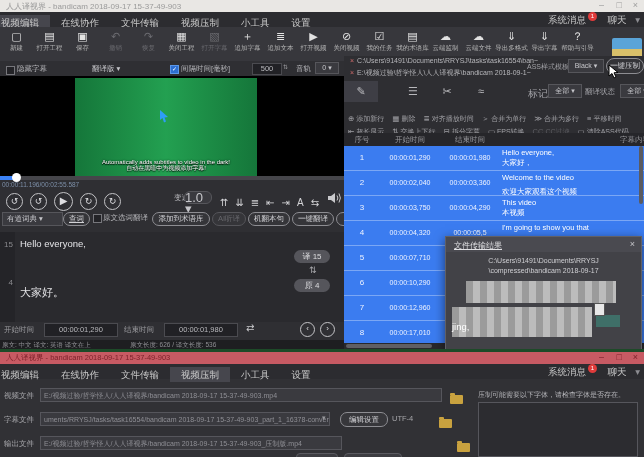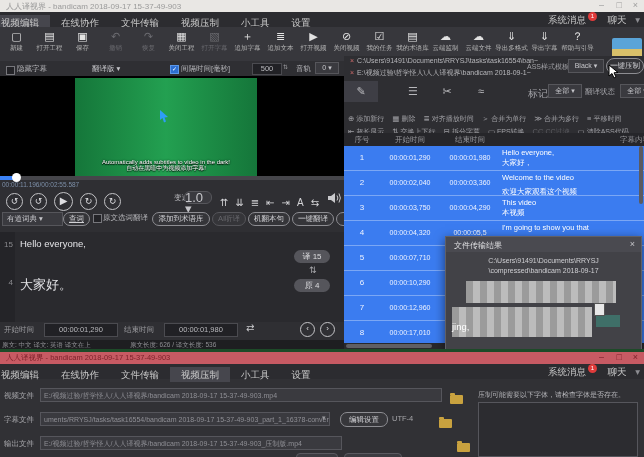--- a/index.html
+++ b/index.html
@@ -135,21 +135,21 @@
     <span class="pill dim abs" style="left:212px;top:151px;width:32px;font-size:7.5px;line-height:12px;">AI听译</span>
     <span class="pill abs" style="left:248px;top:151px;width:40px;font-size:7.5px;line-height:12px;">机翻本句</span>
     <span class="pill abs" style="left:292px;top:151px;width:40px;font-size:7.5px;line-height:12px;">一键翻译</span>
     <span class="pill abs" style="left:336px;top:151px;width:30px;font-size:7.5px;line-height:12px;">提交</span>
 
     <div class="abs" style="left:0;top:171px;width:344px;height:90px;background:#2a2a2e;">
       <div class="abs" style="left:0;top:0;width:15px;height:90px;background:#242428;"></div>
       <span class="abs" style="left:0;top:8px;width:13px;text-align:right;font-size:8px;color:#8a8a8e;">15</span>
       <span class="abs nw" style="left:20px;top:6px;font-size:9.5px;color:#e3e3e6;">Hello everyone,</span>
       <span class="abs" style="left:0;top:46px;width:13px;text-align:right;font-size:8px;color:#8a8a8e;">4</span>
-      <span class="abs nw" style="left:20px;top:44px;font-size:13px;color:#e3e3e6;">大家好。</span>
+      <span class="abs nw" style="left:20px;top:53px;font-size:11px;color:#e3e3e6;">大家好。</span>
       <span class="ebadge abs" style="left:294px;top:18px;width:36px;height:13px;">译 15</span>
       <span class="abs" style="left:309px;top:33px;font-size:9px;color:#a8a8ac;">⇅</span>
       <span class="ebadge abs" style="left:294px;top:47px;width:36px;height:13px;">原 4</span>
     </div>
 
     <span class="abs nw" style="left:4px;top:264px;font-size:7.5px;color:#9a9a9e;">开始时间</span>
     <span class="ibox abs" style="left:44px;top:262px;width:72px;height:12px;font-size:7.5px;line-height:12px;text-align:center;">00:00:01,290</span>
     <span class="abs nw" style="left:124px;top:264px;font-size:7.5px;color:#9a9a9e;">结束时间</span>
     <span class="ibox abs" style="left:164px;top:262px;width:72px;height:12px;font-size:7.5px;line-height:12px;text-align:center;">00:00:01,980</span>
     <span class="abs" style="left:246px;top:261px;font-size:10px;color:#c9c9cc;">⇄</span>
@@ -242,21 +242,21 @@
       </div>
 
     <div class="abs" style="left:0;top:287px;width:300px;height:6px;background:#28282c;">
       <div class="abs" style="left:2px;top:1px;width:86px;height:4px;background:#5f5f64;border-radius:2px;"></div>
     </div>
     <div class="abs" style="left:295px;top:90px;width:4px;height:58px;background:#5a5a60;border-radius:2px;"></div>
   </div>
 
   <div class="popup">
     <div class="abs" style="left:0;top:0;width:195px;height:15px;background:#4a4a50;">
-      <span class="abs nw" style="left:8px;top:3px;font-size:8px;color:#e0e0e3;">文件传输结果</span>
+      <span class="abs nw" style="left:8px;top:3px;font-size:8px;color:#e0e0e3;text-decoration:underline;">文件传输结果</span>
       <span class="abs" style="right:6px;top:2px;font-size:9px;color:#c6c6ca;">×</span>
     </div>
     <div class="abs nw" style="left:0;top:20px;width:195px;text-align:center;font-size:7px;color:#cfcfd3;">C:\Users\91491\Documents\RRYSJ</div>
     <div class="abs nw" style="left:0;top:30px;width:195px;text-align:center;font-size:7px;color:#cfcfd3;">\compressed\bandicam 2018-09-17</div>
     <div class="pix abs" style="left:20px;top:44px;width:150px;height:22px;"></div>
     <div class="pix abs" style="left:6px;top:70px;width:140px;height:30px;"></div>
     <div class="abs" style="left:150px;top:78px;width:24px;height:12px;background:#3f6f68;"></div>
     <div class="abs" style="left:148px;top:66px;width:9px;height:11px;background:#e8e8e8;border:1px solid #555;"></div>
     <span class="abs nw" style="left:6px;top:84px;font-size:9.5px;color:#fff;">jing,</span>
   </div>

